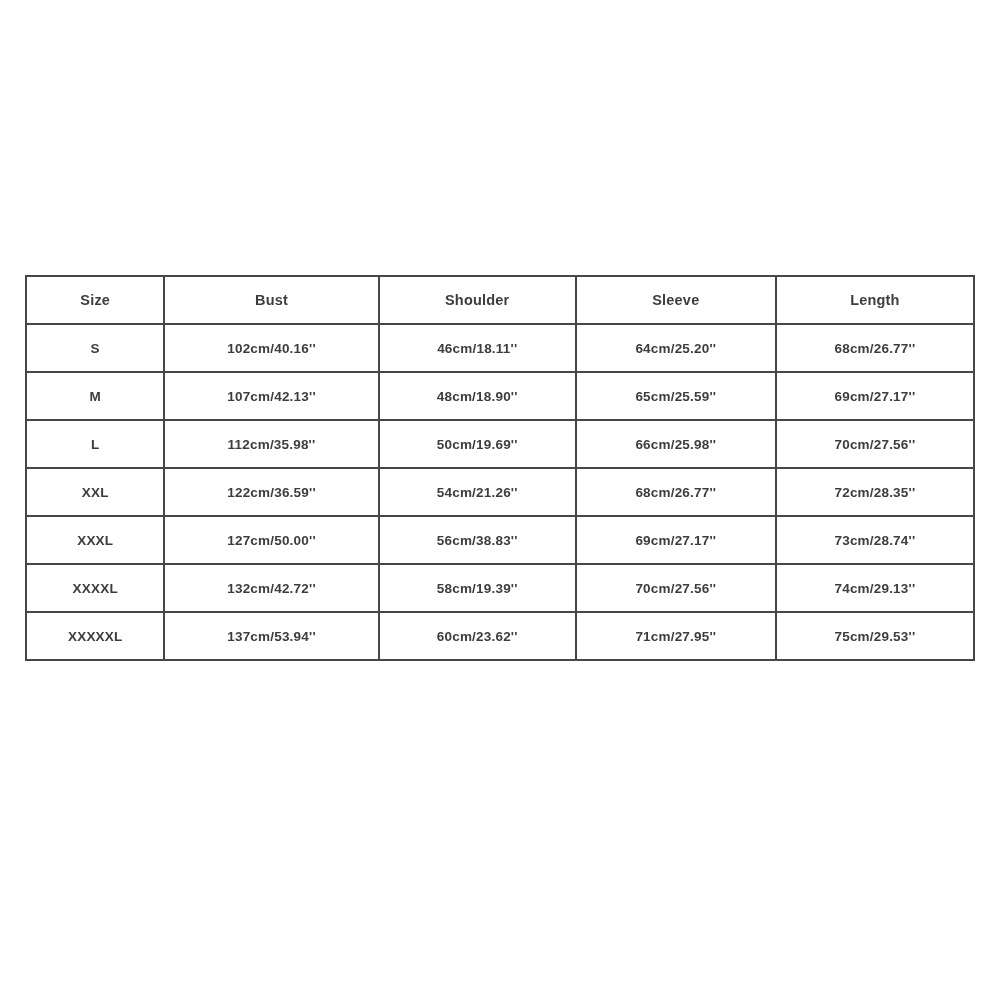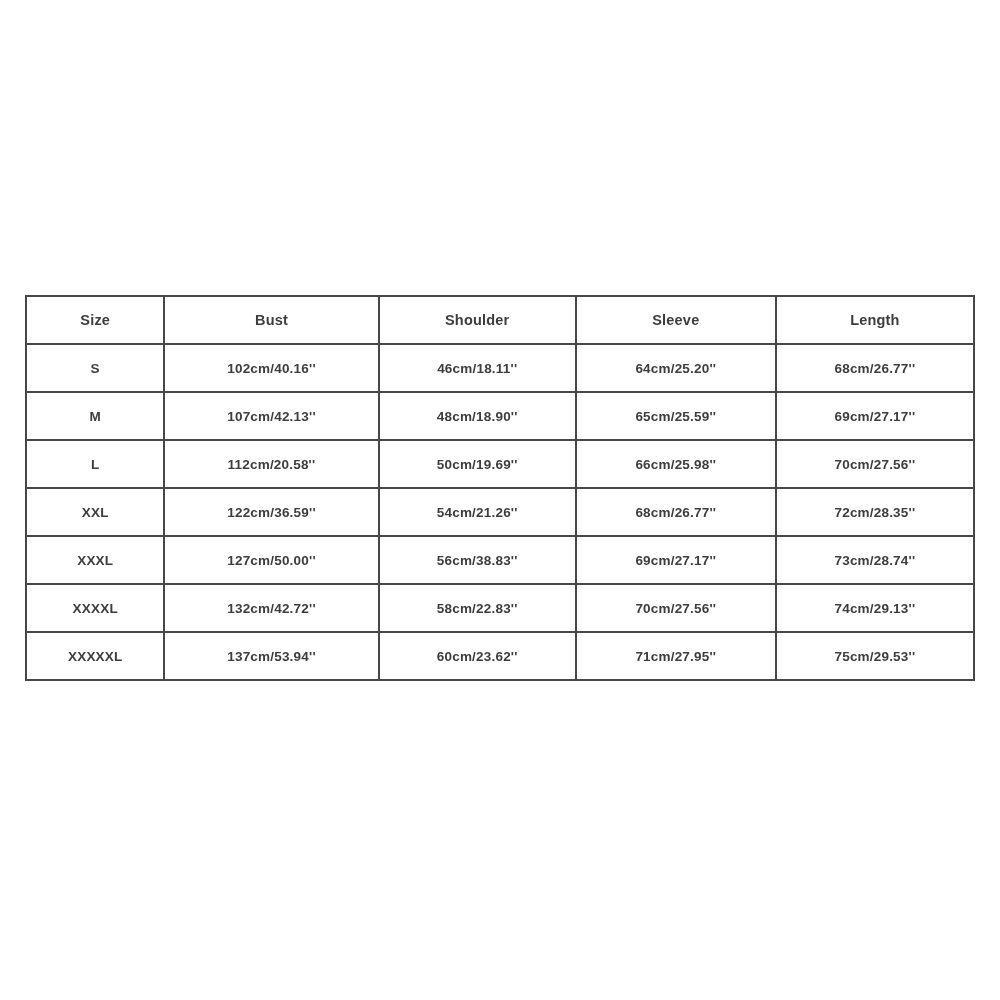--- a/index.html
+++ b/index.html
@@ -18,21 +18,20 @@
     overflow: hidden;
   }
   table.size-chart {
     position: absolute;
     left: 25px;
     top: 275px;
     width: 950px;
     border-collapse: collapse;
     table-layout: fixed;
     background: #ffffff;
-    margin-top: 20px;
   }
   table.size-chart th,
   table.size-chart td {
     border: 2px solid #474747;
     height: 46px;
     text-align: center;
     vertical-align: middle;
     color: #3d3d3d;
     font-weight: bold;
     padding: 0 4px;
@@ -81,21 +80,21 @@
         </tr>
         <tr>
           <td>M</td>
           <td>107cm/42.13''</td>
           <td>48cm/18.90''</td>
           <td>65cm/25.59''</td>
           <td>69cm/27.17''</td>
         </tr>
         <tr>
           <td>L</td>
-          <td>112cm/20.58''</td>
+          <td>112cm/35.98''</td>
           <td>50cm/19.69''</td>
           <td>66cm/25.98''</td>
           <td>70cm/27.56''</td>
         </tr>
         <tr>
           <td>XXL</td>
           <td>122cm/36.59''</td>
           <td>54cm/21.26''</td>
           <td>68cm/26.77''</td>
           <td>72cm/28.35''</td>
@@ -103,21 +102,21 @@
         <tr>
           <td>XXXL</td>
           <td>127cm/50.00''</td>
           <td>56cm/38.83''</td>
           <td>69cm/27.17''</td>
           <td>73cm/28.74''</td>
         </tr>
         <tr>
           <td>XXXXL</td>
           <td>132cm/42.72''</td>
-          <td>58cm/22.83''</td>
+          <td>58cm/19.39''</td>
           <td>70cm/27.56''</td>
           <td>74cm/29.13''</td>
         </tr>
         <tr>
           <td>XXXXXL</td>
           <td>137cm/53.94''</td>
           <td>60cm/23.62''</td>
           <td>71cm/27.95''</td>
           <td>75cm/29.53''</td>
         </tr>

